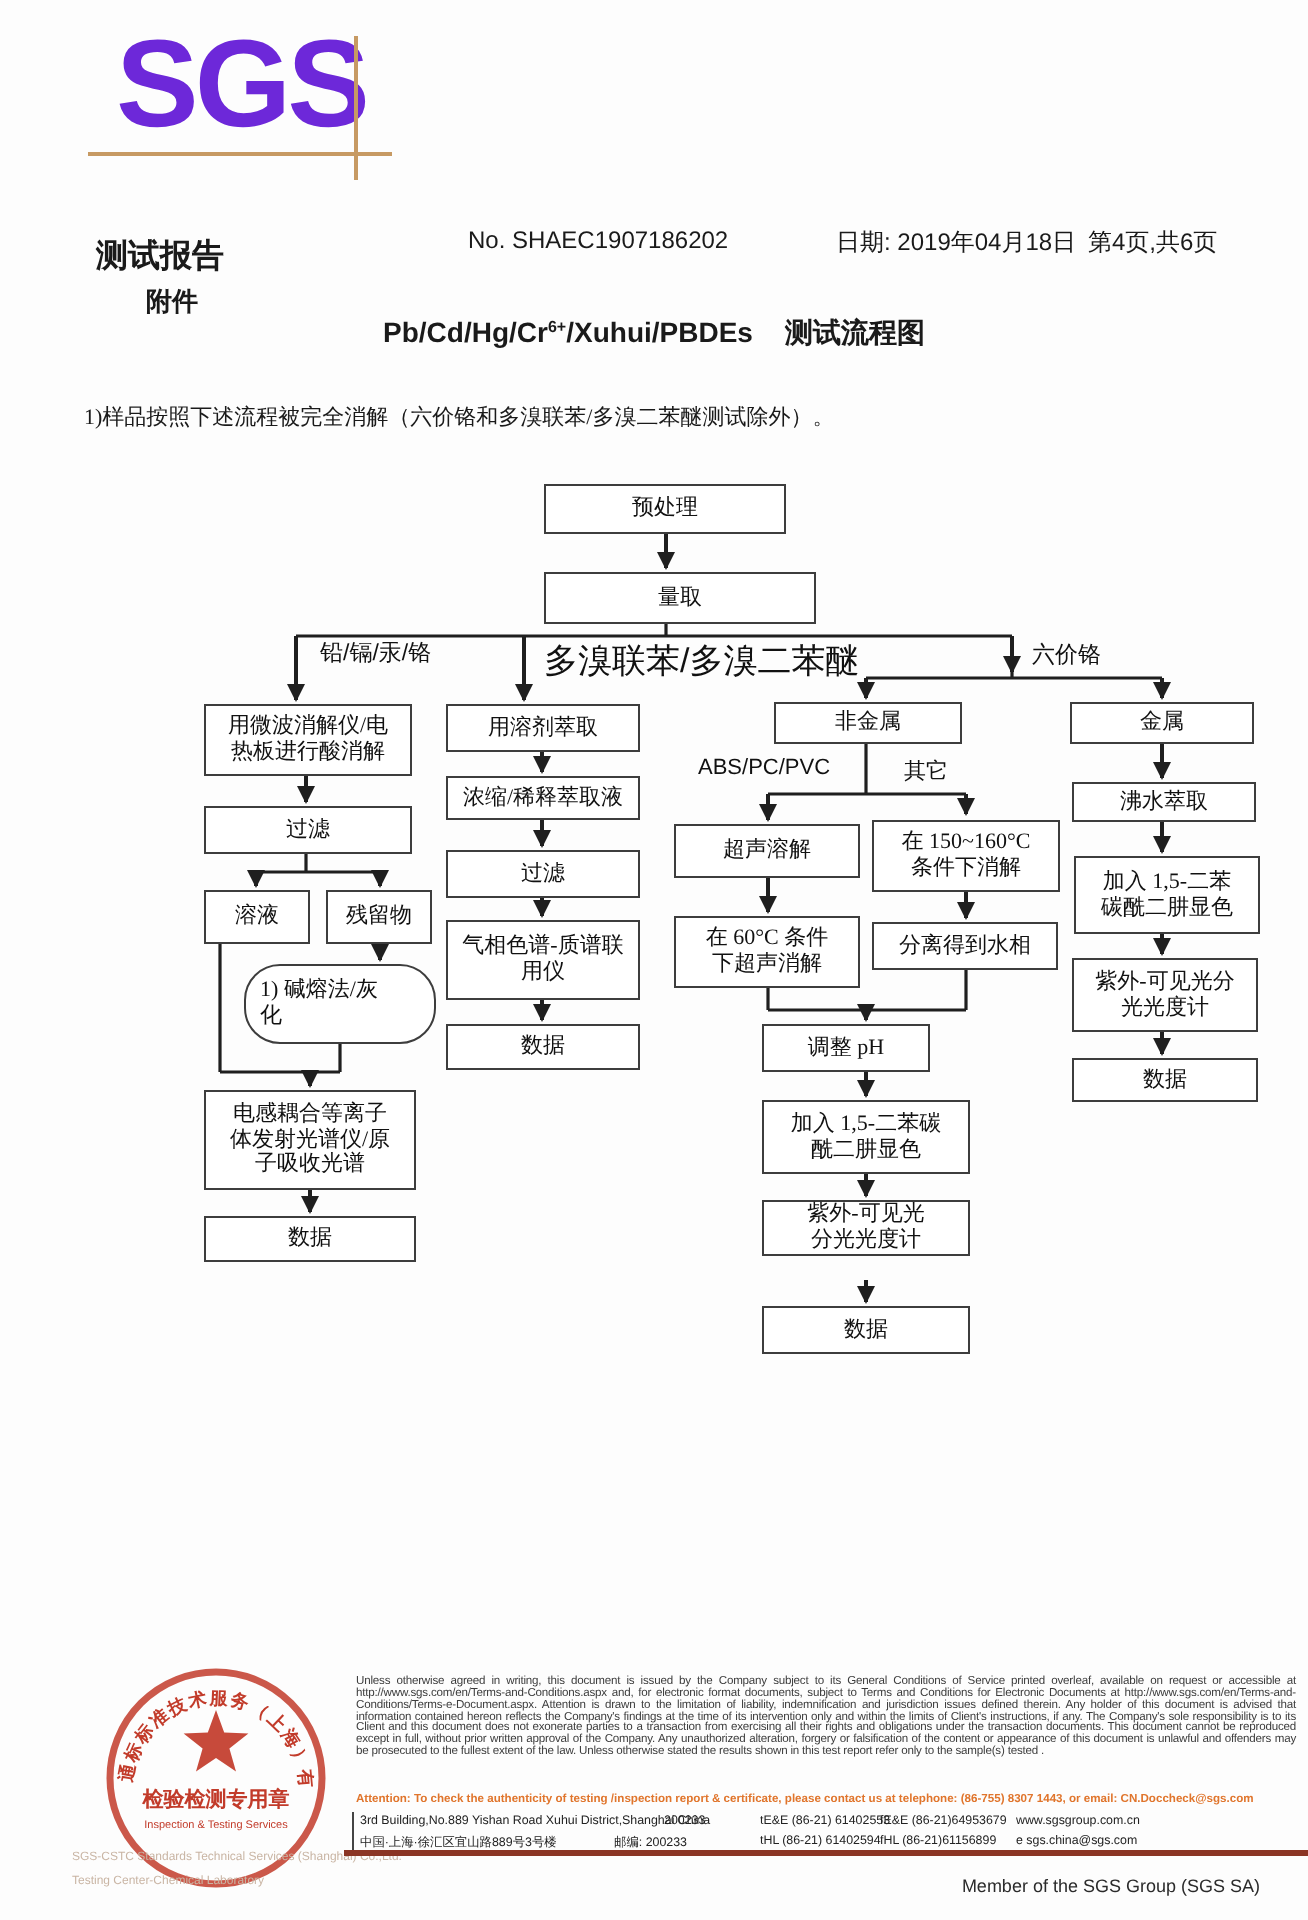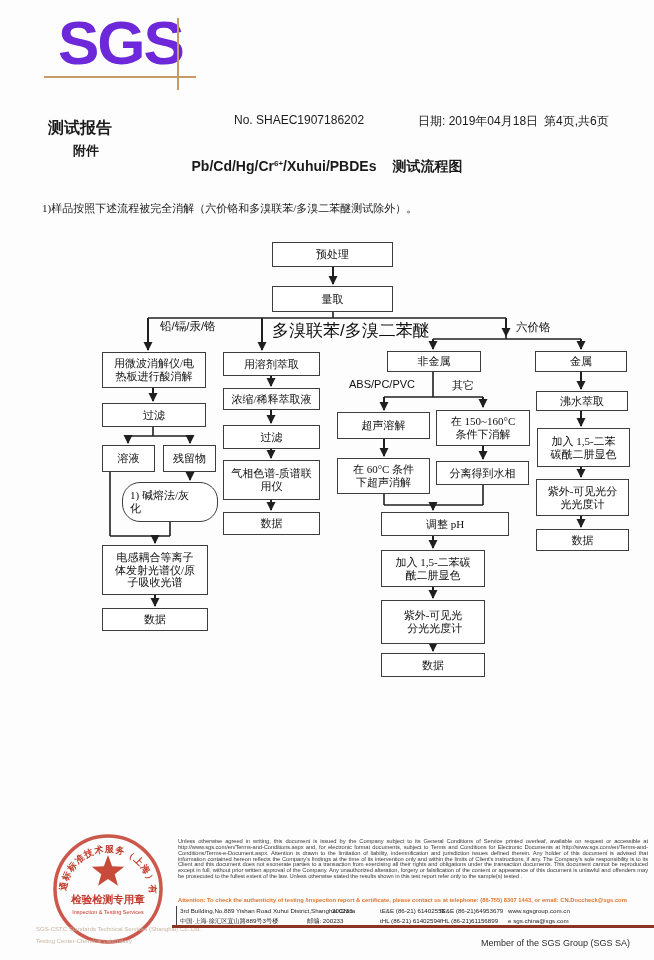--- a/index.html
+++ b/index.html
@@ -110,21 +110,21 @@
       <line x1="433" y1="587" x2="433" y2="598" stroke="#1f1f1f" stroke-width="2" marker-end="url(#ah)"></line>
       <line x1="433" y1="640" x2="433" y2="651" stroke="#1f1f1f" stroke-width="2" marker-end="url(#ah)"></line>
       <line x1="581" y1="372" x2="581" y2="389" stroke="#1f1f1f" stroke-width="2" marker-end="url(#ah)"></line>
       <line x1="581" y1="411" x2="581" y2="426" stroke="#1f1f1f" stroke-width="2" marker-end="url(#ah)"></line>
       <line x1="581" y1="467" x2="581" y2="477" stroke="#1f1f1f" stroke-width="2" marker-end="url(#ah)"></line>
       <line x1="581" y1="516" x2="581" y2="527" stroke="#1f1f1f" stroke-width="2" marker-end="url(#ah)"></line>
     </svg>
 
   <div id="flowchart">
       <div class="flow-box" style="left: 272px; top: 242px; width: 121px; height: 25px;">预处理</div>
-      <div class="flow-box" style="left: 272px; top: 286px; width: 121px; height: 26px;">量取</div>
+      <div class="flow-box" style="left: 272px; top: 286px; width: 136px; height: 26px;">量取</div>
       <div class="flow-box" style="left: 102px; top: 352px; width: 104px; height: 36px;">用微波消解仪/电
 热板进行酸消解</div>
       <div class="flow-box" style="left: 102px; top: 403px; width: 104px; height: 24px;">过滤</div>
       <div class="flow-box" style="left: 102px; top: 445px; width: 53px; height: 27px;">溶液</div>
       <div class="flow-box" style="left: 163px; top: 445px; width: 53px; height: 27px;">残留物</div>
       <div class="flow-box left" style="left: 122px; top: 482px; width: 96px; height: 40px;">1) 碱熔法/灰
 化</div>
       <div class="flow-box" style="left: 102px; top: 545px; width: 106px; height: 50px;">电感耦合等离子
 体发射光谱仪/原
 子吸收光谱</div>
@@ -135,24 +135,24 @@
       <div class="flow-box" style="left: 223px; top: 460px; width: 97px; height: 40px;">气相色谱-质谱联
 用仪</div>
       <div class="flow-box" style="left: 223px; top: 512px; width: 97px; height: 23px;">数据</div>
       <div class="flow-box" style="left: 387px; top: 351px; width: 94px; height: 21px;">非金属</div>
       <div class="flow-box" style="left: 337px; top: 412px; width: 93px; height: 27px;">超声溶解</div>
       <div class="flow-box" style="left: 436px; top: 410px; width: 94px; height: 36px;">在 150~160°C
 条件下消解</div>
       <div class="flow-box" style="left: 337px; top: 458px; width: 93px; height: 36px;">在 60°C 条件
 下超声消解</div>
       <div class="flow-box" style="left: 436px; top: 461px; width: 93px; height: 24px;">分离得到水相</div>
-      <div class="flow-box" style="left: 381px; top: 512px; width: 128px; height: 24px;">调整 pH</div>
+      <div class="flow-box" style="left: 381px; top: 512px; width: 84px; height: 24px;">调整 pH</div>
       <div class="flow-box" style="left: 381px; top: 550px; width: 104px; height: 37px;">加入 1,5-二苯碳
 酰二肼显色</div>
-      <div class="flow-box" style="left: 381px; top: 600px; width: 104px; height: 44px; text-align: right;">紫外-可见光
+      <div class="flow-box" style="left: 381px; top: 600px; width: 104px; height: 28px;">紫外-可见光
 分光光度计</div>
       <div class="flow-box" style="left: 381px; top: 653px; width: 104px; height: 24px;">数据</div>
       <div class="flow-box" style="left: 535px; top: 351px; width: 92px; height: 21px;">金属</div>
       <div class="flow-box" style="left: 536px; top: 391px; width: 92px; height: 20px;">沸水萃取</div>
       <div class="flow-box" style="left: 537px; top: 428px; width: 93px; height: 39px;">加入 1,5-二苯
 碳酰二肼显色</div>
       <div class="flow-box" style="left: 536px; top: 479px; width: 93px; height: 37px;">紫外-可见光分
 光光度计</div>
       <div class="flow-box" style="left: 536px; top: 529px; width: 93px; height: 22px;">数据</div>
       <div class="flow-label bold sans" style="left: 160px; top: 319px; font-size: 11.5px;">铅/镉/汞/铬</div>

